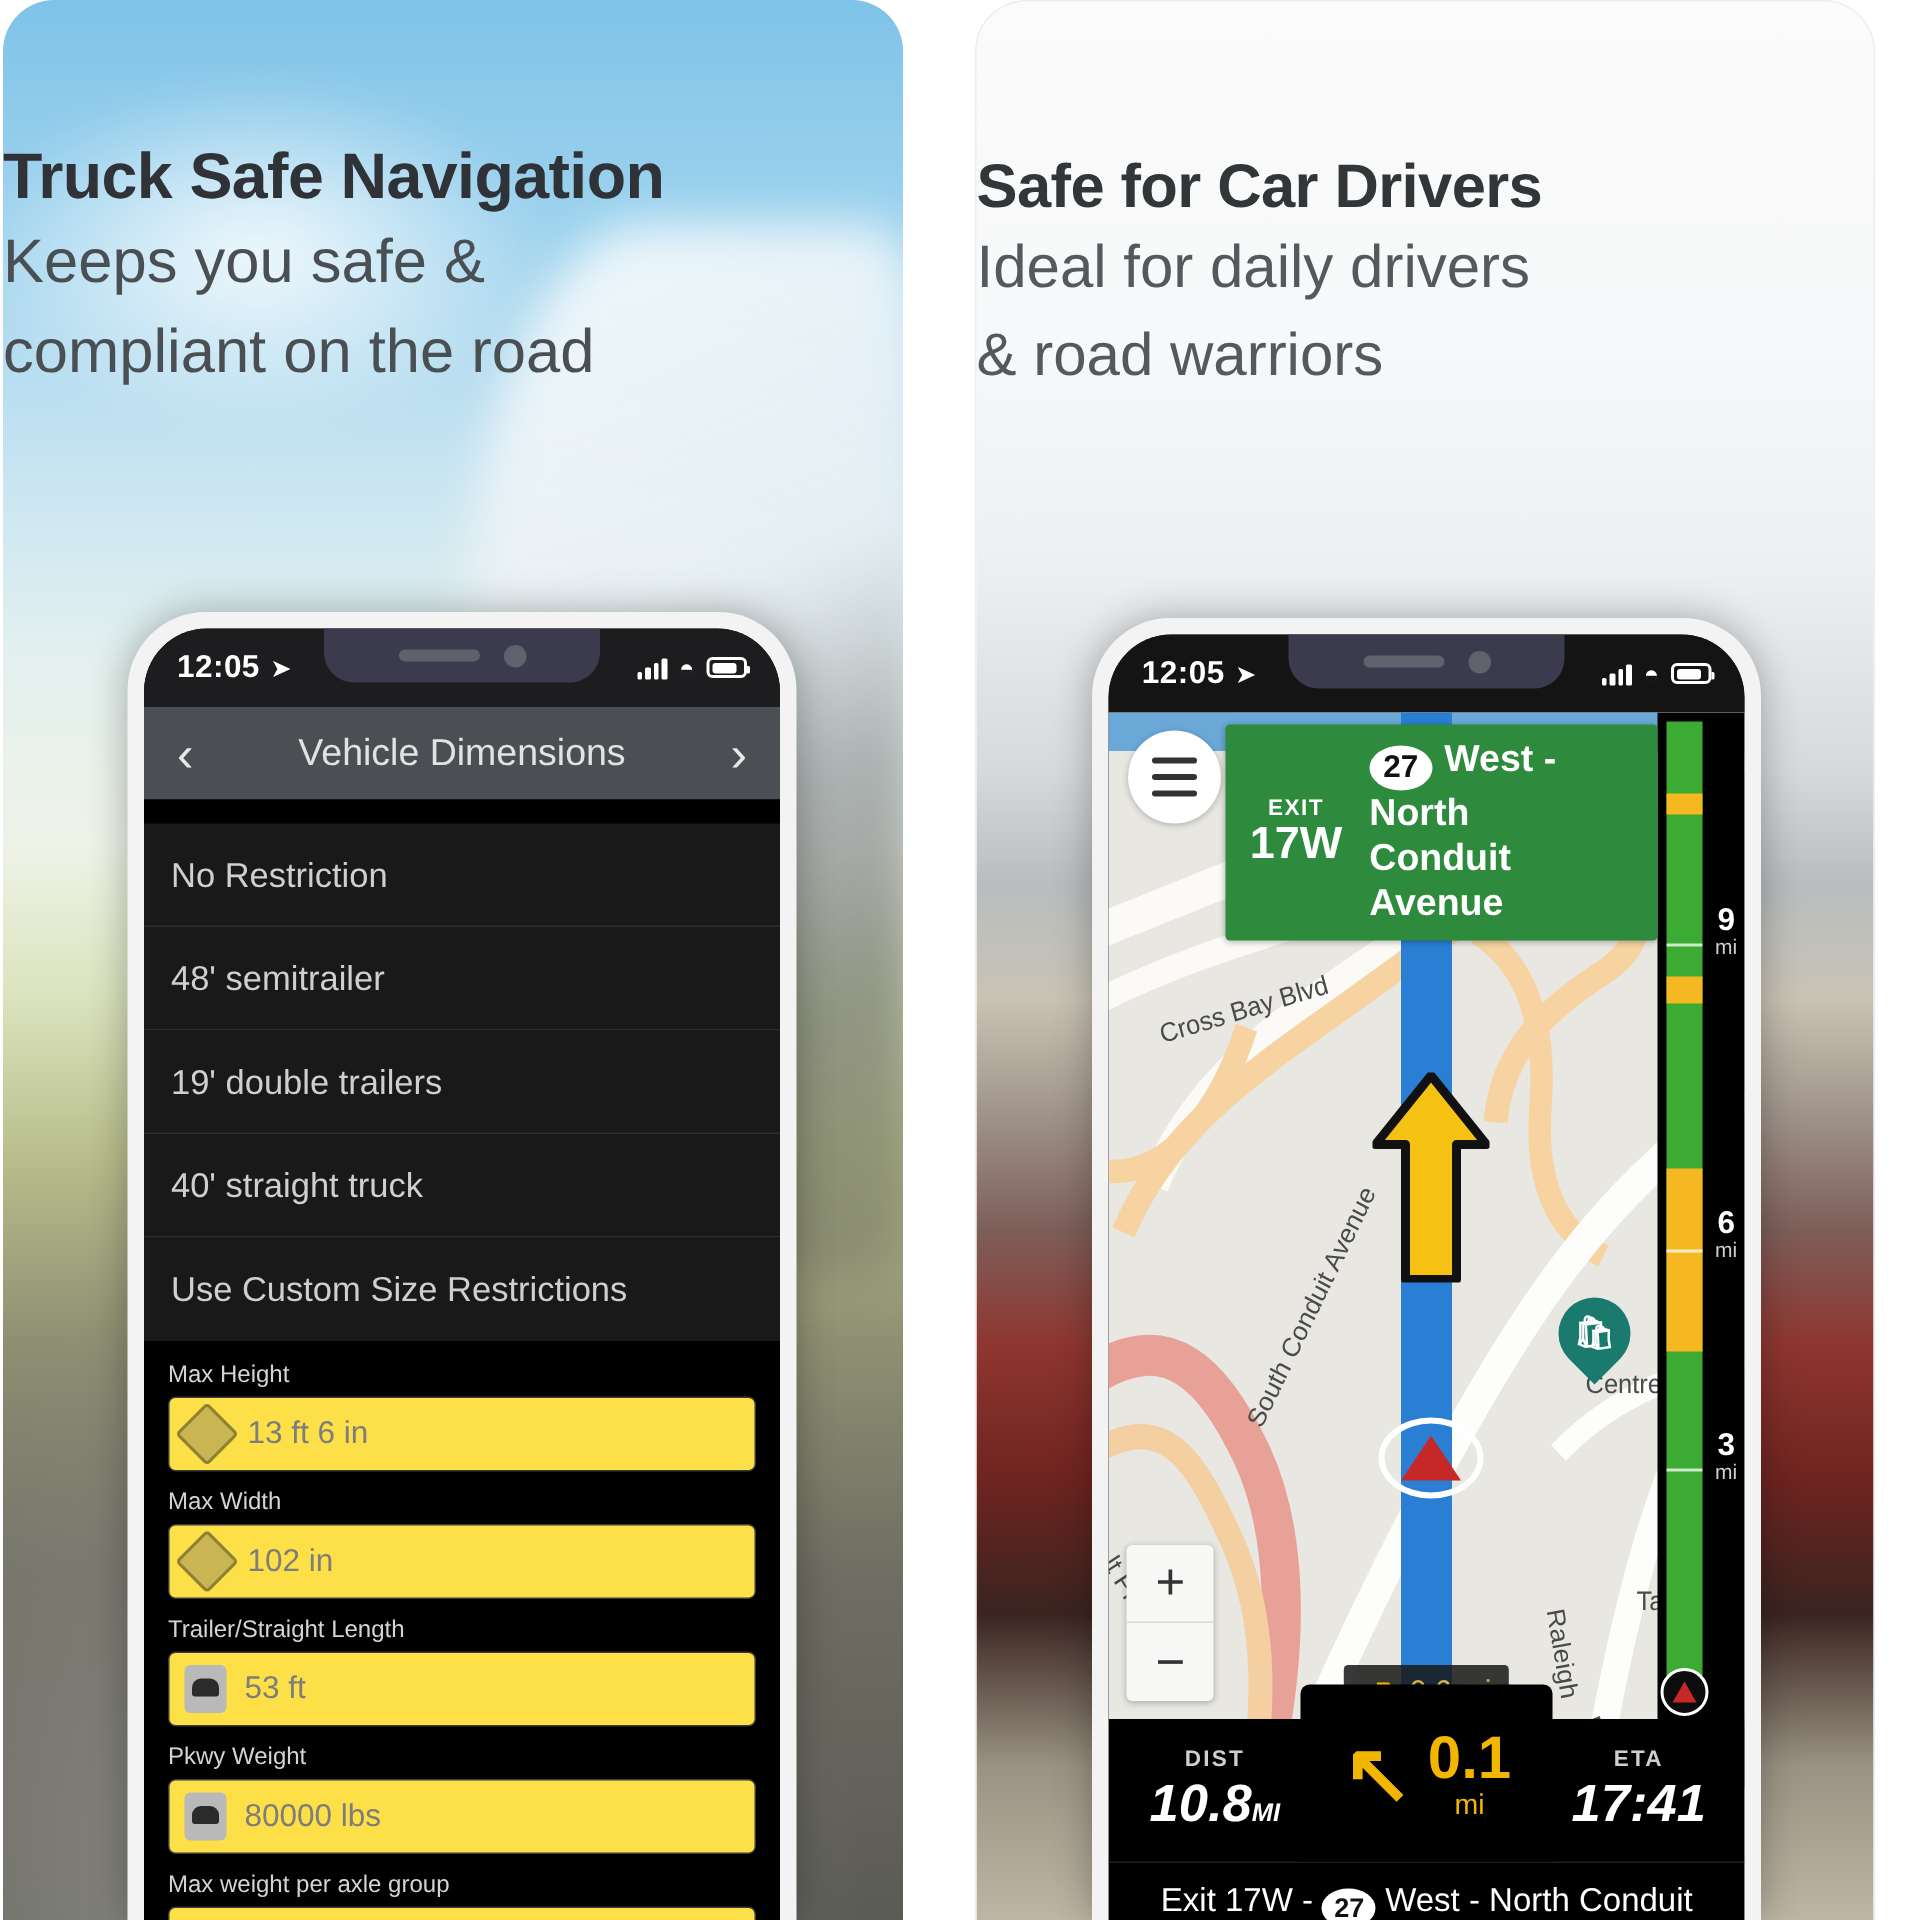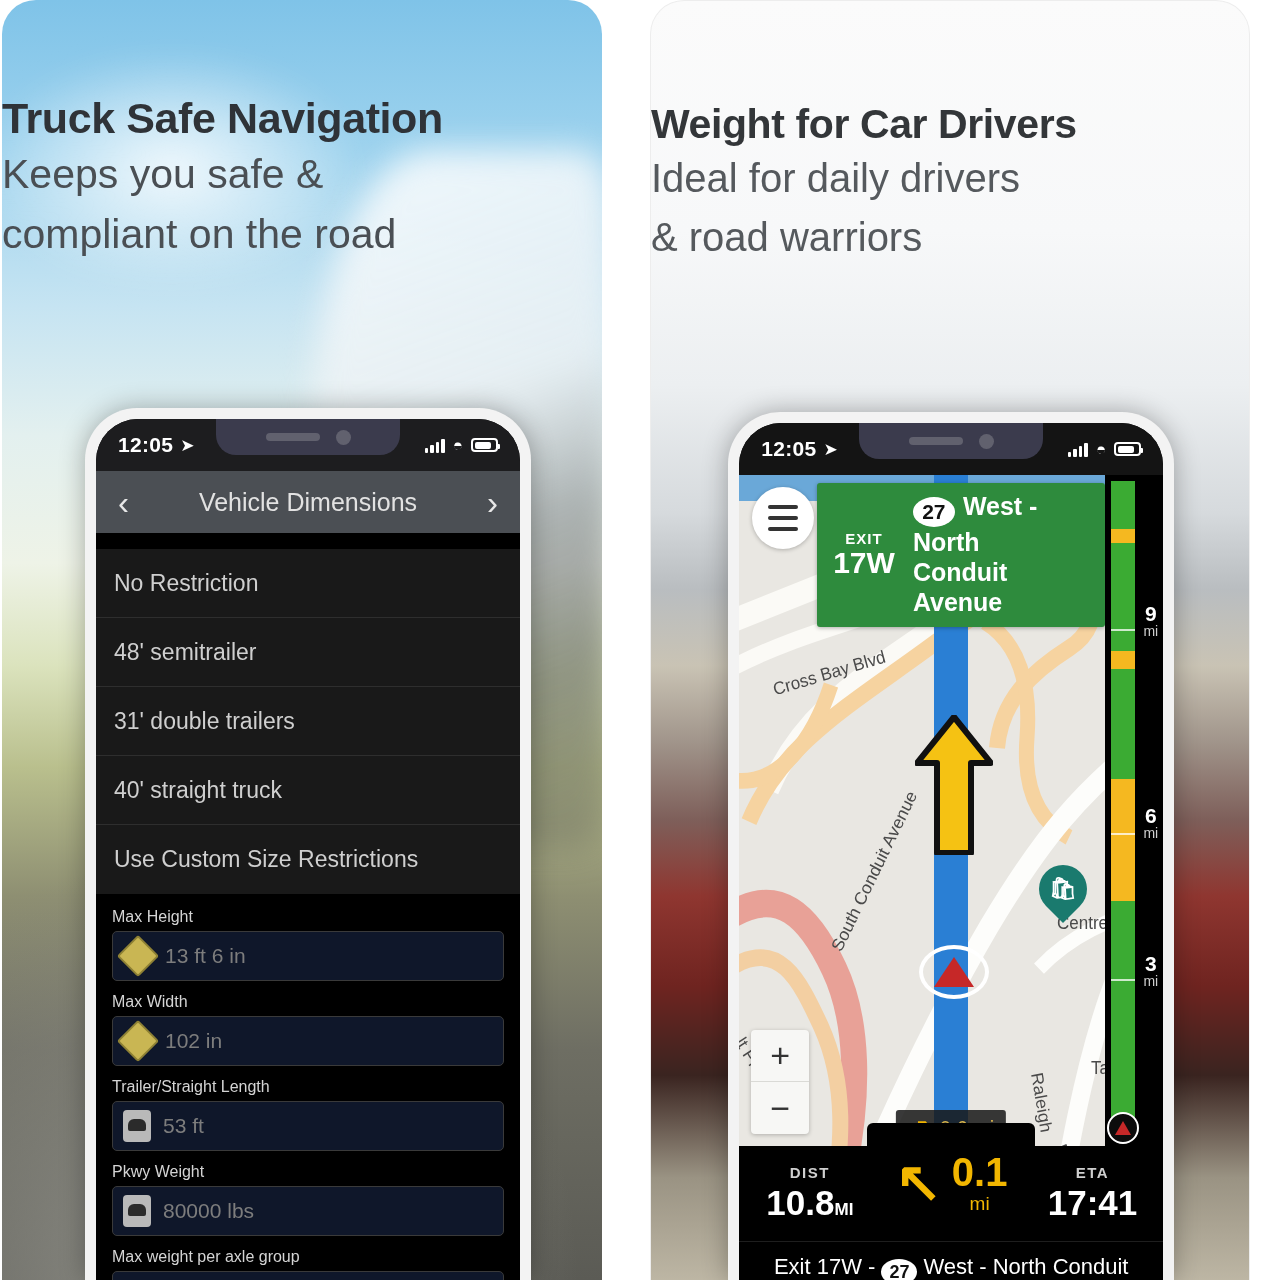--- a/index.html
+++ b/index.html
@@ -170,21 +170,21 @@
   .radio { width: 34px; height: 34px; border-radius: 50%; border: 2px solid #9a9a9a;
            display:flex;align-items:center;justify-content:center; }
   .radio i { width: 19px; height: 19px; border-radius: 50%; background: #2f8fe0; display:block; }
 
   .form { background: #000; padding: 14px 16px 10px 16px; }
   .form-row { display: flex; gap: 12px; margin-bottom: 12px; flex-direction: column; }
   .field { flex: 1 1 0; min-width: 0; }
   .field.half { flex: 0 0 calc(50% - 6px); }
   .field-label { font-size: 16px; color: #d4d4d4; margin-bottom: 5px; }
   .field-box {
-    height: 50px; background: #0f172a; border: 1px solid #3a3a3a; border-radius: 5px;
+    height: 50px; background: #fde047; border: 1px solid #3a3a3a; border-radius: 5px;
     display: flex; align-items: center; padding: 12px 10px; gap: 12px;
   }
   .field-val { font-size: 21px; color: #7d7d7d; }
   .icon-diamond {
     width: 30px; height: 30px; background: #c9b653; transform: rotate(45deg);
     border: 2px solid #8e8134; border-radius: 3px; flex: 0 0 auto;
   }
   .icon-truck {
     width: 28px; height: 32px; background: #b9b9b9; border-radius: 4px; flex: 0 0 auto;
     position: relative;
@@ -267,21 +267,21 @@
   .soon-pill .arrow { color: #f0b400; font-size: 26px; font-weight: bold; line-height:1; }
   .soon-pill .d { color: #d8b44c; font-size: 20px; }
 
   .botbar {
     position: absolute; left: 0; right: 0; bottom: 0; height: 186px; background: #000;
     z-index: 7; color: #fff;
   }
   .botbar-top { position: relative; height: 96px; display: flex; align-items: center; border-bottom: 1px solid #1e1e1e;}
   .bb-cell { flex: 1 1 0; text-align: center; }
   .bb-lab { font-size: 15px; color: #cfcfcf; letter-spacing: 1.5px; font-weight: bold; }
-  .bb-val { font-size: 35px; font-weight: bold; margin-top: 2px; }
+  .bb-val { font-size: 35px; font-weight: bold; margin-top: 2px; font-style: italic; }
   .bb-val small { font-size: 17px; font-weight: bold; }
   .bb-center {
     position: absolute; left: 50%; transform: translateX(-50%); bottom: 0;
     width: 168px; height: 118px; background: #000; border-radius: 6px 6px 0 0;
     display: flex; align-items: center; justify-content: center; gap: 10px;
   }
   .turn-arrow { font-size: 56px; color: #f2b600; line-height: 1; font-weight: bold; }
   .turn-dist { color: #f2b600; text-align: center; line-height: 1; }
   .turn-dist b { font-size: 40px; display:block; font-weight: bold;}
   .turn-dist span { font-size: 19px; display:block; margin-top:2px; }
@@ -352,21 +352,21 @@
         <div class="list-spacer"></div>
         <div class="list">
 
           <div class="list-item">
             <span>No Restriction</span>
           </div>
           <div class="list-item">
             <span>48' semitrailer</span>
           </div>
           <div class="list-item">
-            <span>31' double trailers</span>
+            <span>19' double trailers</span>
           </div>
           <div class="list-item">
             <span>40' straight truck</span>
           </div>
           <div class="list-item">
             <span>Use Custom Size Restrictions</span>
           </div>
         </div>
 
         <div class="form">
@@ -416,21 +416,21 @@
           </div>
         </div>
 
       </div>
     </div>
   </div>
 
   <div class="card card-right">
 
     <div class="headings">
-      <div class="h-title">Weight for Car Drivers</div>
+      <div class="h-title">Safe for Car Drivers</div>
       <div class="h-sub">Ideal for daily drivers</div>
       <div class="h-sub">&amp; road warriors</div>
     </div>
 
     <div class="phone">
       <div class="screen">
 
         <div class="statusbar">
           <span class="sb-time">12:05</span>
           <span class="sb-loc">➤</span>

